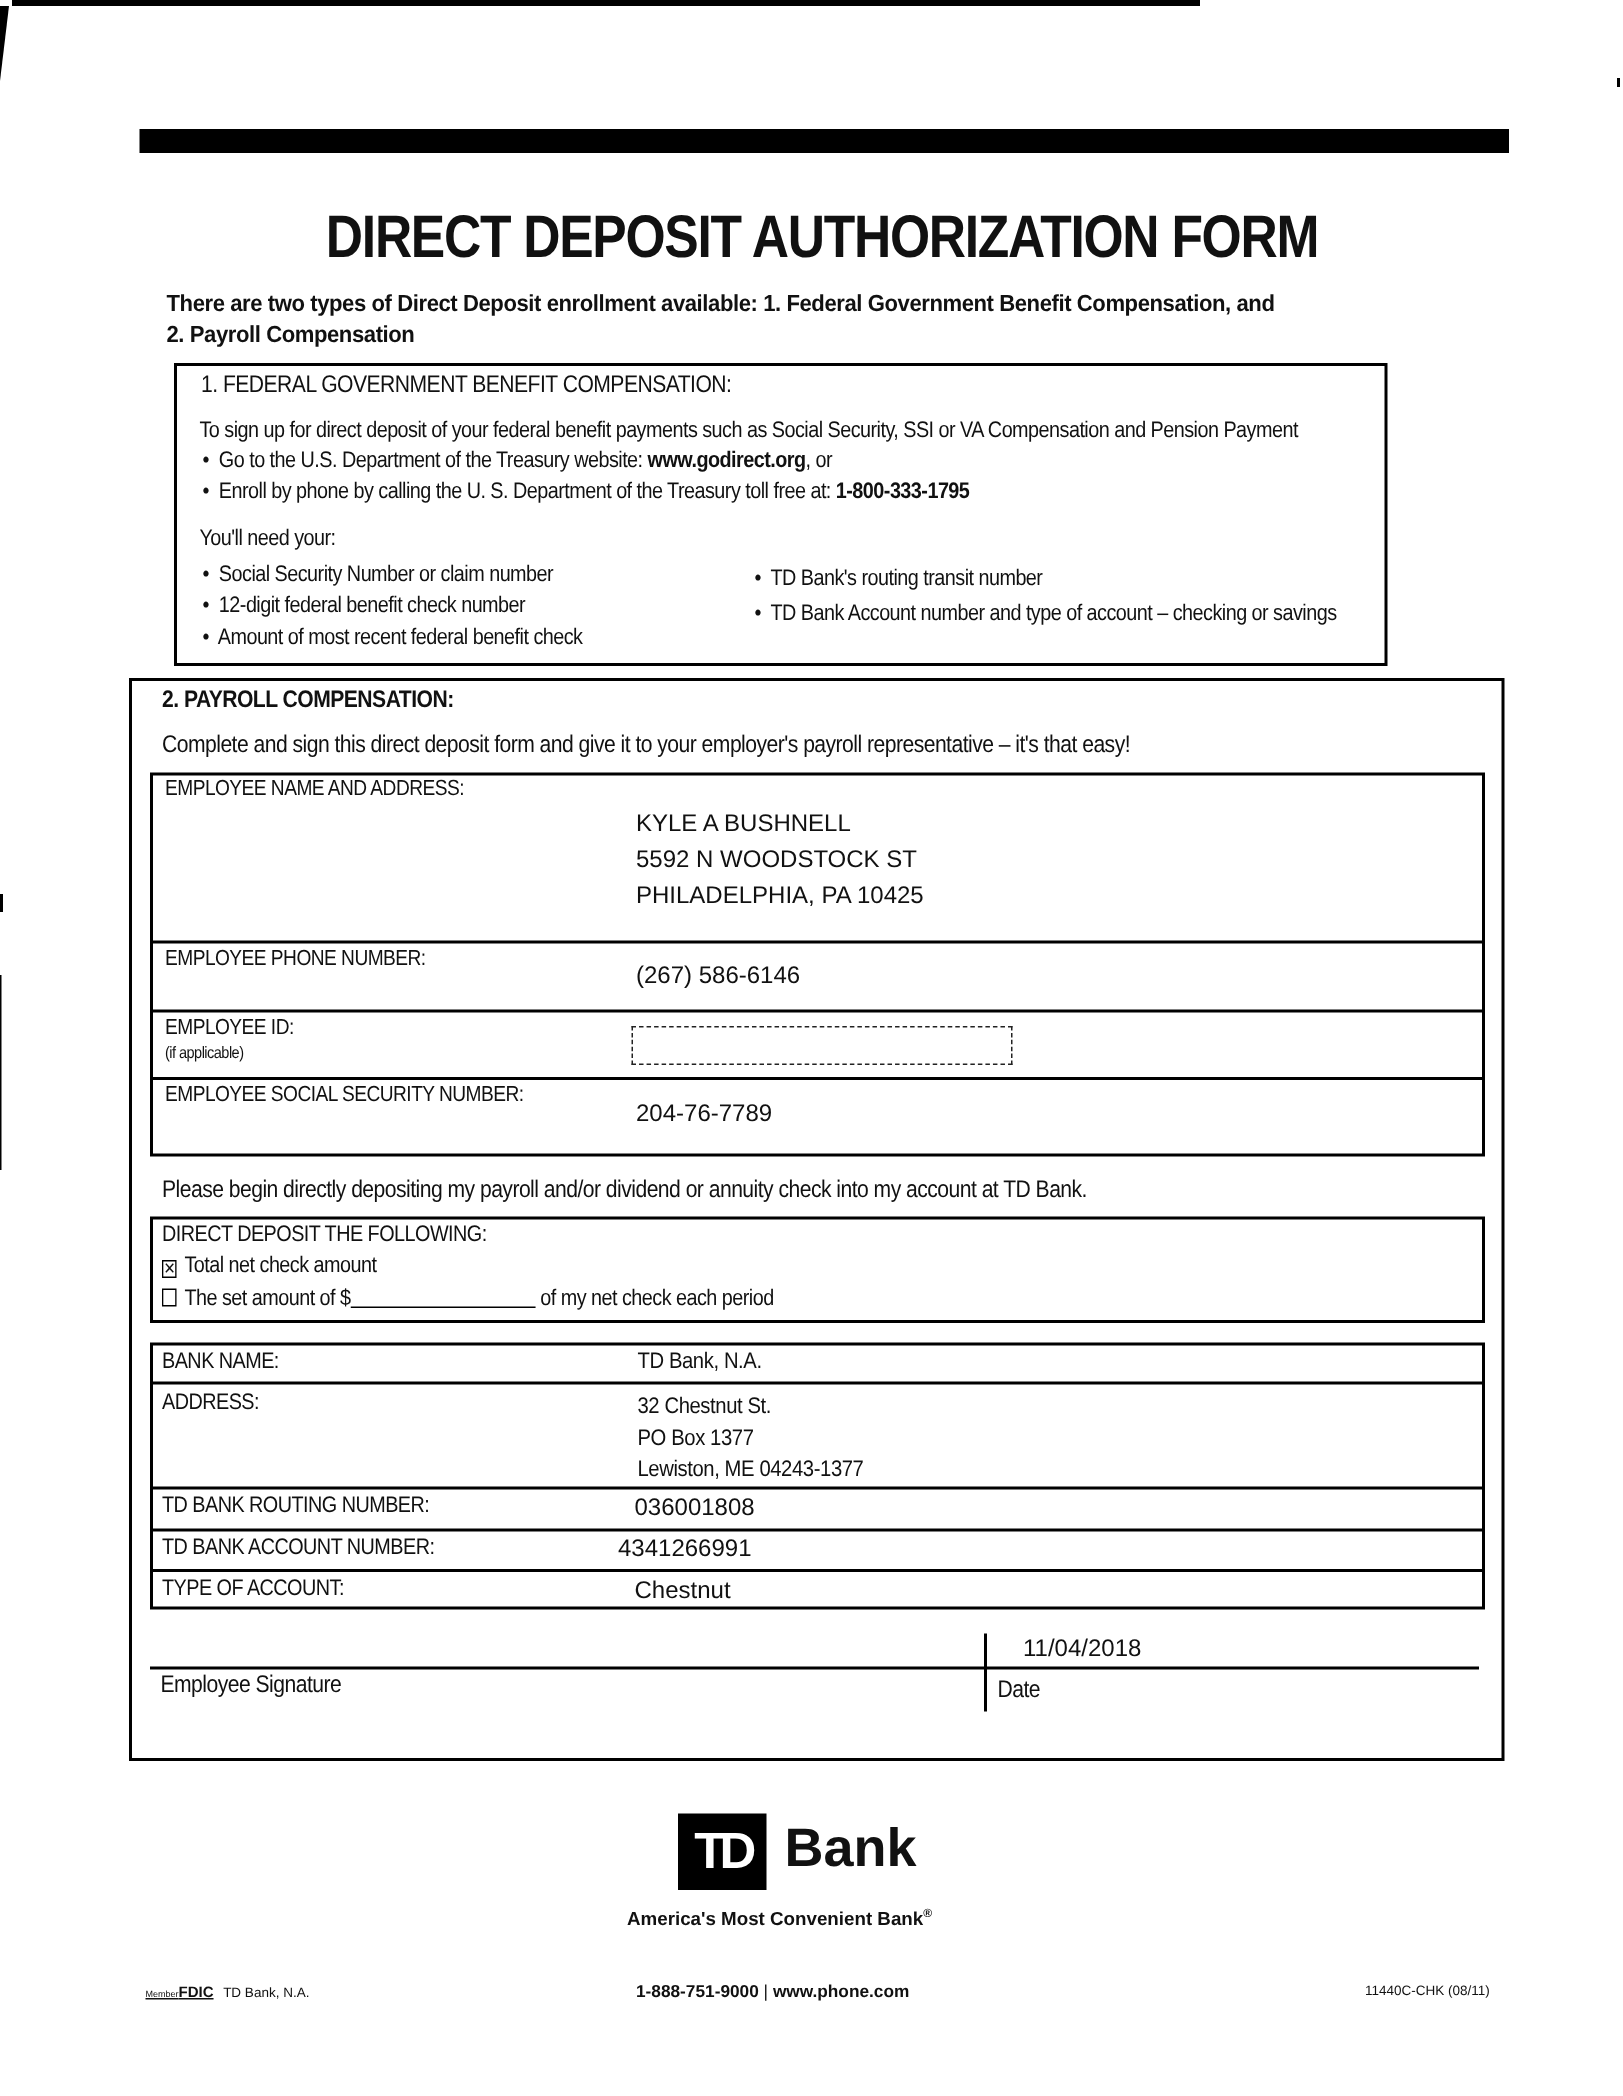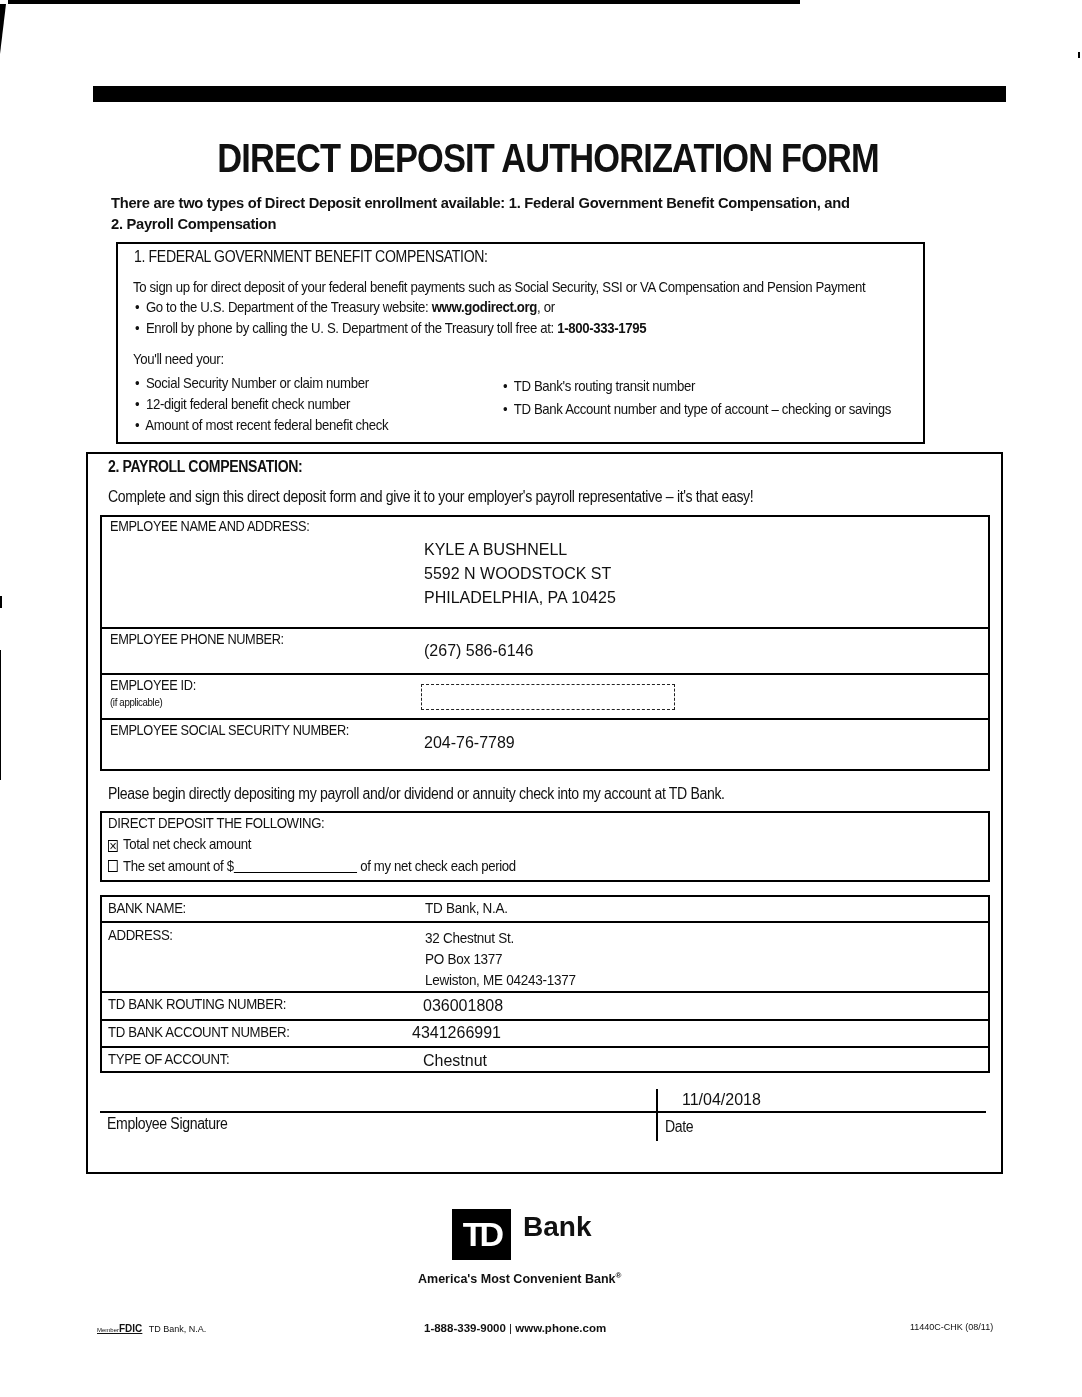--- a/index.html
+++ b/index.html
@@ -33,21 +33,21 @@
   .lbl { position: absolute; font-size: 14.5px; letter-spacing: -0.4px; transform: scaleX(0.88); transform-origin: 0 0; white-space: nowrap; }
   .val { position: absolute; font-size: 16px; white-space: nowrap; }
   .val-n { position: absolute; font-size: 15px; letter-spacing: -0.3px; transform: scaleX(0.9); transform-origin: 0 0; white-space: nowrap; }
 
   .idbox { position: absolute; left: 421px; top: 684px; width: 254px; height: 26px; border: 1.5px dashed #222; }
 
   .cb { display: inline-block; width: 11px; height: 12px; border: 1.3px solid #000; font-size: 11px; line-height: 10px; text-align: center; vertical-align: -1px; margin-right: 6px; }
 
   .logo-box { position: absolute; left: 452px; top: 1209px; width: 59px; height: 51px; background: #000; color: #fff;
     font-weight: bold; font-size: 34px; line-height: 51px; text-align: center; letter-spacing: -4px; }
-  .logo-word { position: absolute; left: 523px; top: 1211px; font-weight: bold; font-size: 28px; }
+  .logo-word { position: absolute; left: 523px; top: 1211px; font-weight: bold; font-size: 36px; }
   .tagline { position: absolute; left: 418px; top: 1271px; font-weight: bold; font-size: 12.5px; }
   .tagline sup { font-size: 8px; }
   .foot { position: absolute; top: 1322px; font-size: 11.5px; white-space: nowrap; }
   .fdic { font-weight: bold; font-size: 10px; text-decoration: underline; }
   .fdic small { font-size: 6px; font-weight: normal; }
 </style>
 </head>
 <body>
 
 <div class="scan-top"></div>
@@ -155,17 +155,17 @@
 <div class="lbl" style="left:665px;top:1118px;font-size:16px">Date</div>
 
 <div class="logo-box">TD</div>
 <div class="logo-word">Bank</div>
 <div class="tagline"><span>America's Most Convenient Bank</span><sup>®</sup></div>
 
 <div class="foot" style="left:97px">
   <span class="fdic"><small>Member</small><span>FDIC</span></span>&nbsp; <span style="font-size:9px">TD Bank, N.A.</span>
 </div>
 <div class="foot" style="left:424px;font-weight:bold">
-  <span>1-888-339-9000</span>
+  <span>1-888-751-9000</span>
   <span style="font-weight:normal">|</span>
   <a style="color:#111;text-decoration:none">www.phone.com</a>
 </div>
 <div class="foot" style="left:910px;font-size:9px">11440C-CHK (08/11)</div>
 
 </body></html>

